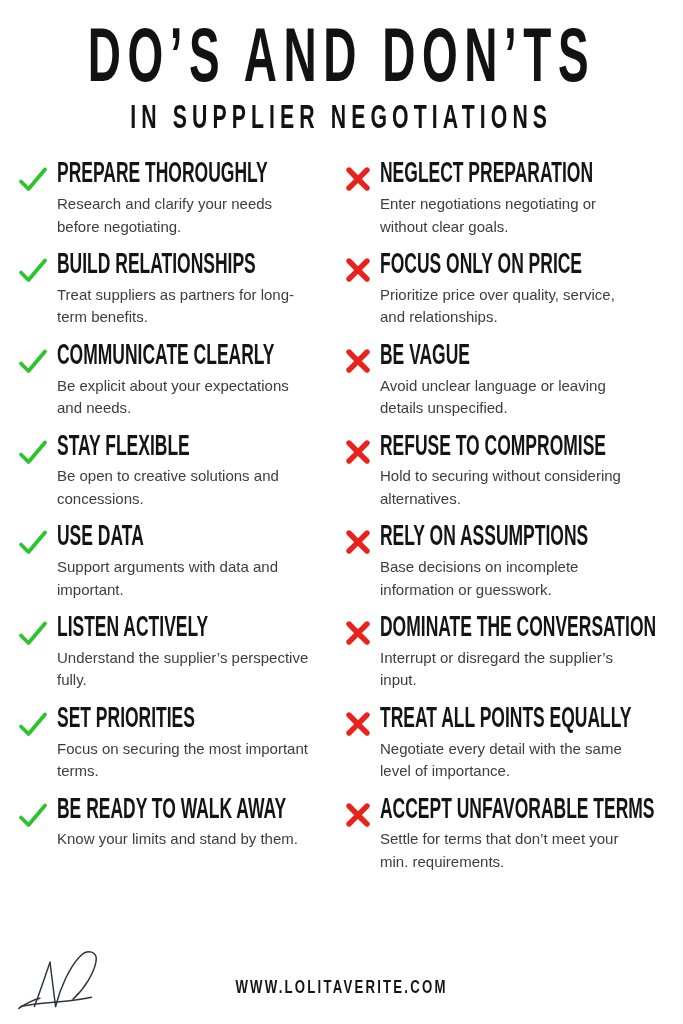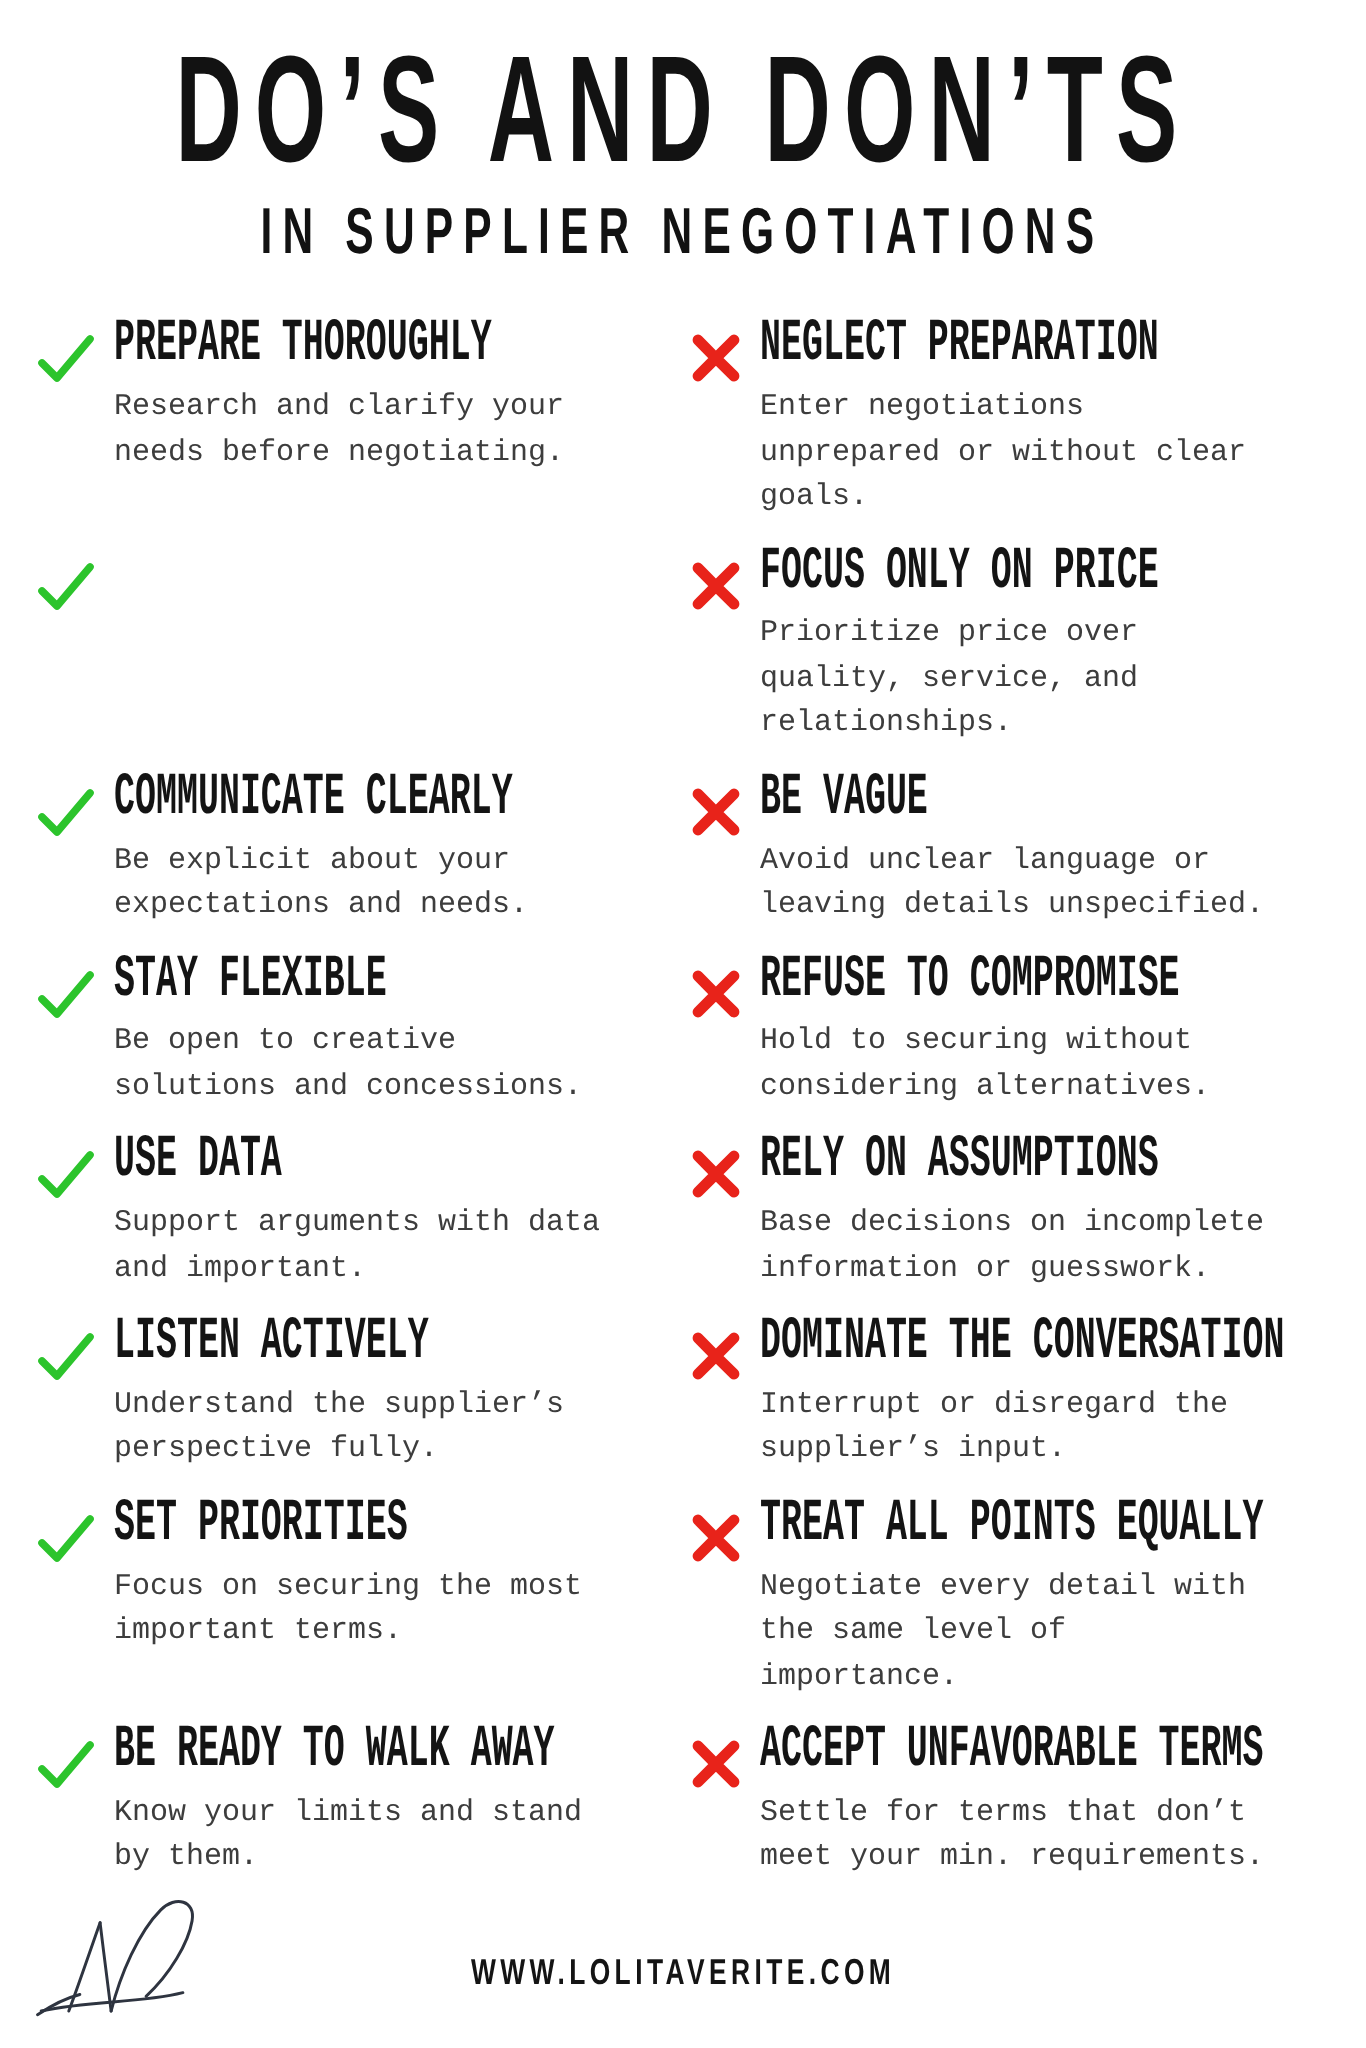--- a/index.html
+++ b/index.html
@@ -42,21 +42,20 @@
   
   .grid {
     margin-top: 32px;
     padding: 0 14px 0 18px;
     display: grid;
     grid-template-columns: 325px auto;
     grid-template-rows: repeat(8, auto);
     grid-auto-flow: column;
     row-gap: 15px;
     column-gap: 2px;
-    font-family: Liberation Mono, monospace;
   }
   .item { display: flex; align-items: flex-start; gap: 9px; }
   .item .icon { flex: 0 0 auto; display: block; margin-top: 4px; }
   .item-text { min-width: 0; }
   .item-heading {
     display: inline-block;
     font-size: 23px; font-weight: 800;
     color: #141414;
     letter-spacing: 0;
     white-space: nowrap;
@@ -113,20 +112,24 @@
         <div class="item-body">Research and clarify your needs before negotiating.</div>
       </div>
     </div>
 
     <div class="item">
       <span class="icon">
         <svg width="30" height="27" viewBox="0 0 30 27">
             <path d="M3 15.5 L10.5 23 L27 3.5" fill="none" stroke-width="3.8" stroke-linecap="round" stroke-linejoin="round" stroke="#2cc42c"></path>
           </svg>
       </span>
+      <div class="item-text">
+        <span class="item-heading">BUILD RELATIONSHIPS</span>
+        <div class="item-body">Treat suppliers as partners for long-term benefits.</div>
+      </div>
     </div>
 
     <div class="item">
       <span class="icon">
         <svg width="30" height="27" viewBox="0 0 30 27">
             <path d="M3 15.5 L10.5 23 L27 3.5" fill="none" stroke-width="3.8" stroke-linecap="round" stroke-linejoin="round" stroke="#2cc42c"></path>
           </svg>
       </span>
       <div class="item-text">
         <span class="item-heading">COMMUNICATE CLEARLY</span>
@@ -195,21 +198,21 @@
     </div>
 
     <div class="item">
       <span class="icon">
         <svg width="26" height="26" viewBox="0 0 26 26">
             <path d="M4 4 C10 10.2 15.8 16 22 22 M22 4 C15.8 10.2 10 16 4 22" fill="none" stroke-width="5.4" stroke-linecap="round" stroke="#e8231a"></path>
           </svg>
       </span>
       <div class="item-text">
         <span class="item-heading">NEGLECT PREPARATION</span>
-        <div class="item-body">Enter negotiations unprepared or without clear goals.</div>
+        <div class="item-body">Enter negotiations negotiating or without clear goals.</div>
       </div>
     </div>
 
     <div class="item">
       <span class="icon">
         <svg width="26" height="26" viewBox="0 0 26 26">
             <path d="M4 4 C10 10.2 15.8 16 22 22 M22 4 C15.8 10.2 10 16 4 22" fill="none" stroke-width="5.4" stroke-linecap="round" stroke="#e8231a"></path>
           </svg>
       </span>
       <div class="item-text">

